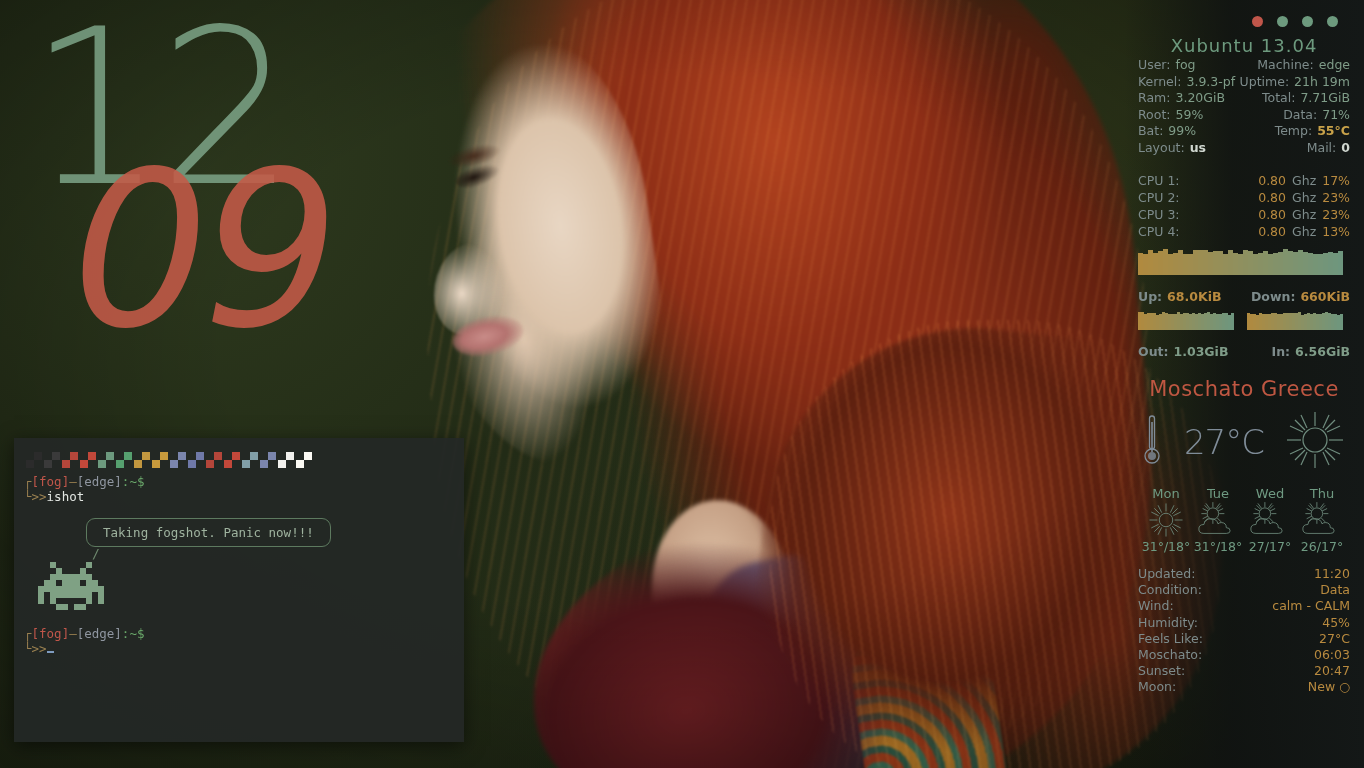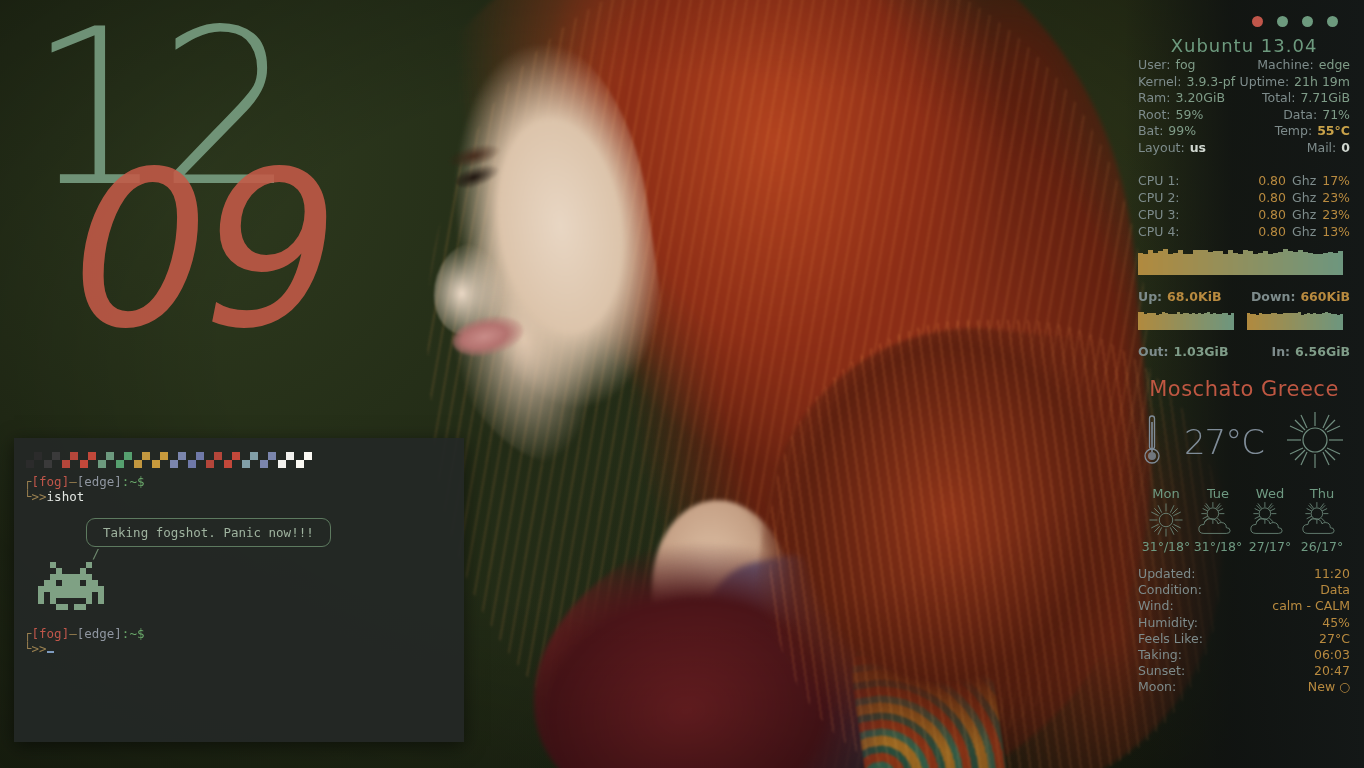--- a/index.html
+++ b/index.html
@@ -667,21 +667,21 @@
         </div>
         <div class="d-row">
           <span class="d-k">Humidity:</span>
           <span class="d-v">45%</span>
         </div>
         <div class="d-row">
           <span class="d-k">Feels Like:</span>
           <span class="d-v">27°C</span>
         </div>
         <div class="d-row">
-          <span class="d-k">Taking:</span>
+          <span class="d-k">Moschato:</span>
           <span class="d-v">06:03</span>
         </div>
         <div class="d-row">
           <span class="d-k">Sunset:</span>
           <span class="d-v">20:47</span>
         </div>
         <div class="d-row">
           <span class="d-k">Moon:</span>
           <span class="d-v">New ○</span>
         </div>

